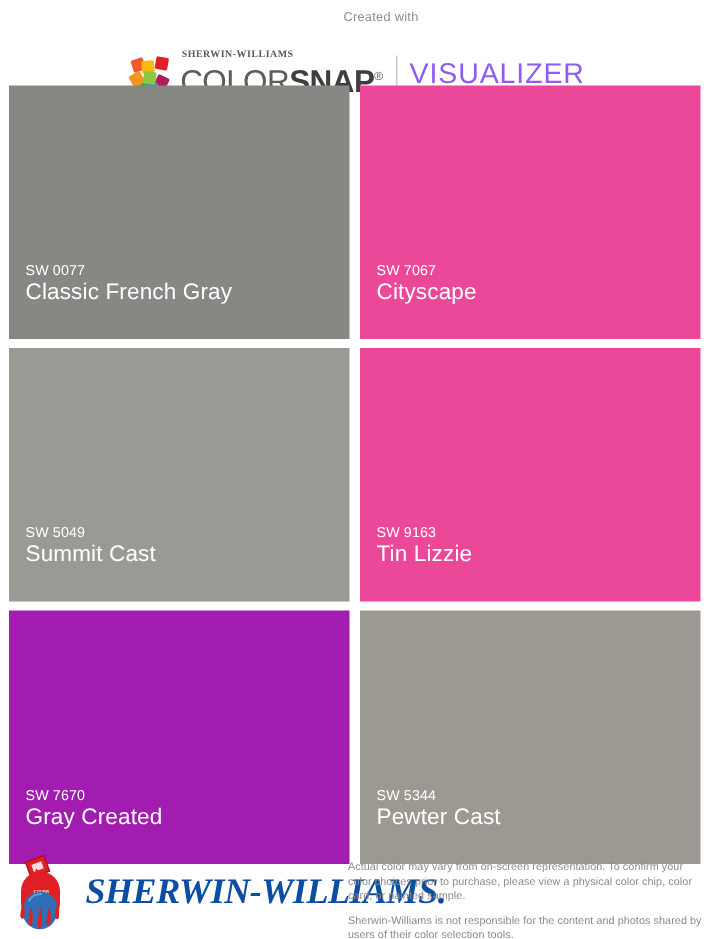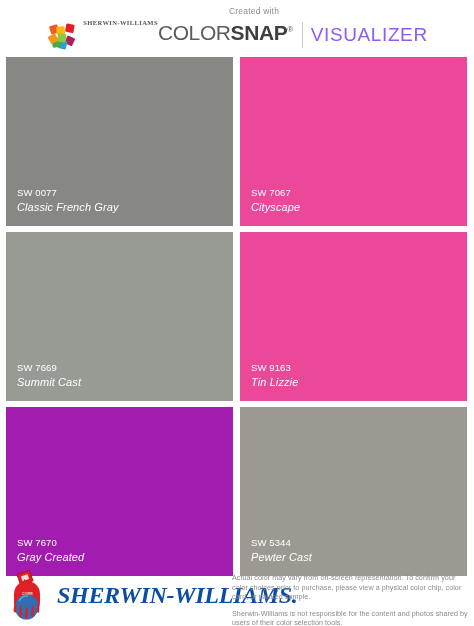--- a/index.html
+++ b/index.html
@@ -24,40 +24,40 @@
     align-items: center;
     justify-content: flex-start;
     padding-top: 6px;
     box-sizing: border-box;
   }
   .created-with {
     font-size: 8.5px;
     color: #8d8d8d;
     letter-spacing: .2px;
     line-height: 11px;
-    margin-bottom: 1px;
+    margin-bottom: 16px;
     margin-left: 34px;
   }
   .brandrow {
     display: flex;
     align-items: center;
     justify-content: center;
     height: 34px;
   }
   .pinwheel {
     width: 33px;
     height: 33px;
     flex: 0 0 33px;
     position: relative;
     margin-right: 3px;
   }
   .pinwheel svg { display: block; }
   .csblock {
     display: flex;
-    flex-direction: row;
+    flex-direction: column;
     justify-content: center;
     height: 33px;
   }
   .sw-small {
     font-family: "Liberation Serif", serif;
     font-size: 6.6px;
     font-weight: bold;
     color: #58585a;
     letter-spacing: .35px;
     line-height: 8px;
@@ -98,34 +98,33 @@
     gap: 6px 7px;
   }
   .swatch {
     width: 227px;
     height: 169px;
     box-sizing: border-box;
     position: relative;
     display: flex;
     flex-direction: column;
     justify-content: flex-end;
-    padding: 0 0 12px 11px;
+    padding: 0 0 24px 11px;
   }
   .swatch .code {
     font-size: 9.5px;
     color: #ffffff;
     line-height: 14px;
     letter-spacing: .1px;
   }
   .swatch .cname {
-    font-size: 11px;
+    font-size: 15px;
     color: #ffffff;
     line-height: 14px;
     letter-spacing: .1px;
-    font-style: italic;
   }
 
   
   .footer {
     position: absolute;
     left: 0;
     top: 570px;
     width: 474px;
     height: 56px;
     display: flex;
@@ -210,21 +209,21 @@
     <div class="code">SW 0077</div>
     <div class="cname">Classic French Gray</div>
   </div>
 
   <div class="swatch" style="background:#ec4899">
     <div class="code">SW 7067</div>
     <div class="cname">Cityscape</div>
   </div>
 
   <div class="swatch" style="background:#989a94">
-    <div class="code">SW 7669</div>
+    <div class="code">SW 5049</div>
     <div class="cname">Summit Cast</div>
   </div>
 
   <div class="swatch" style="background:#ec4899">
     <div class="code">SW 9163</div>
     <div class="cname">Tin Lizzie</div>
   </div>
 
   <div class="swatch" style="background:#a21caf">
     <div class="code">SW 7670</div>

